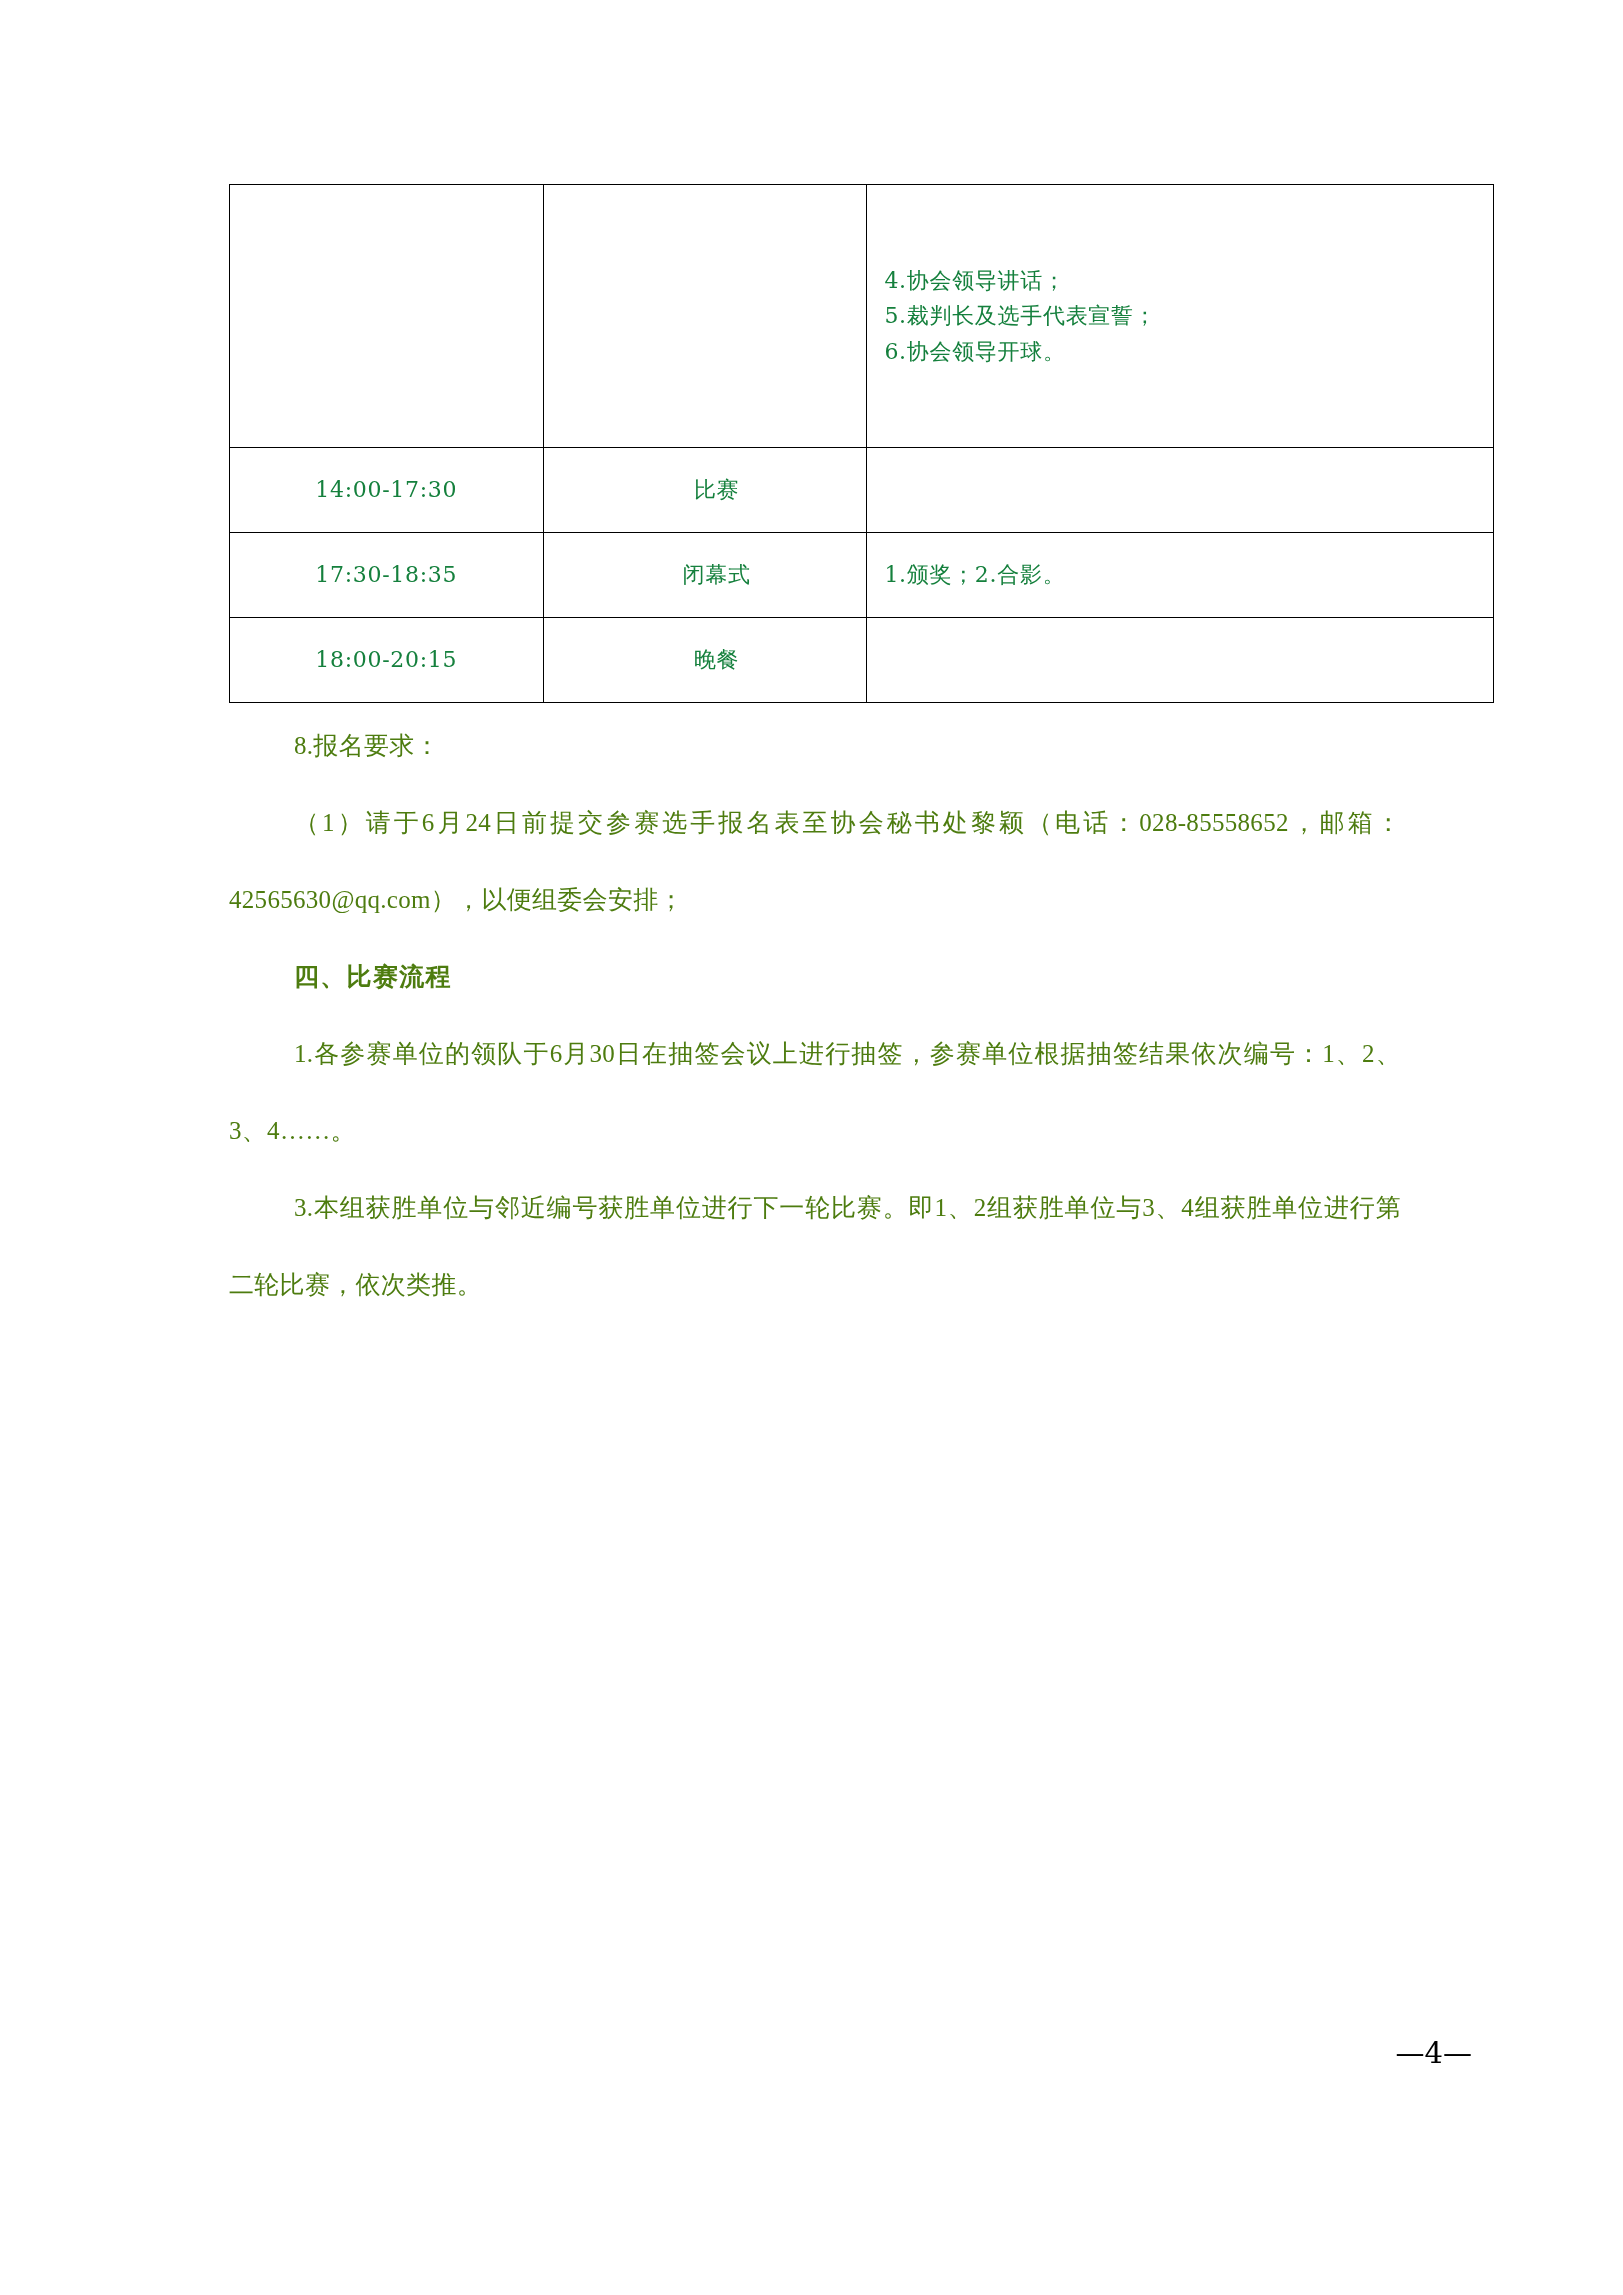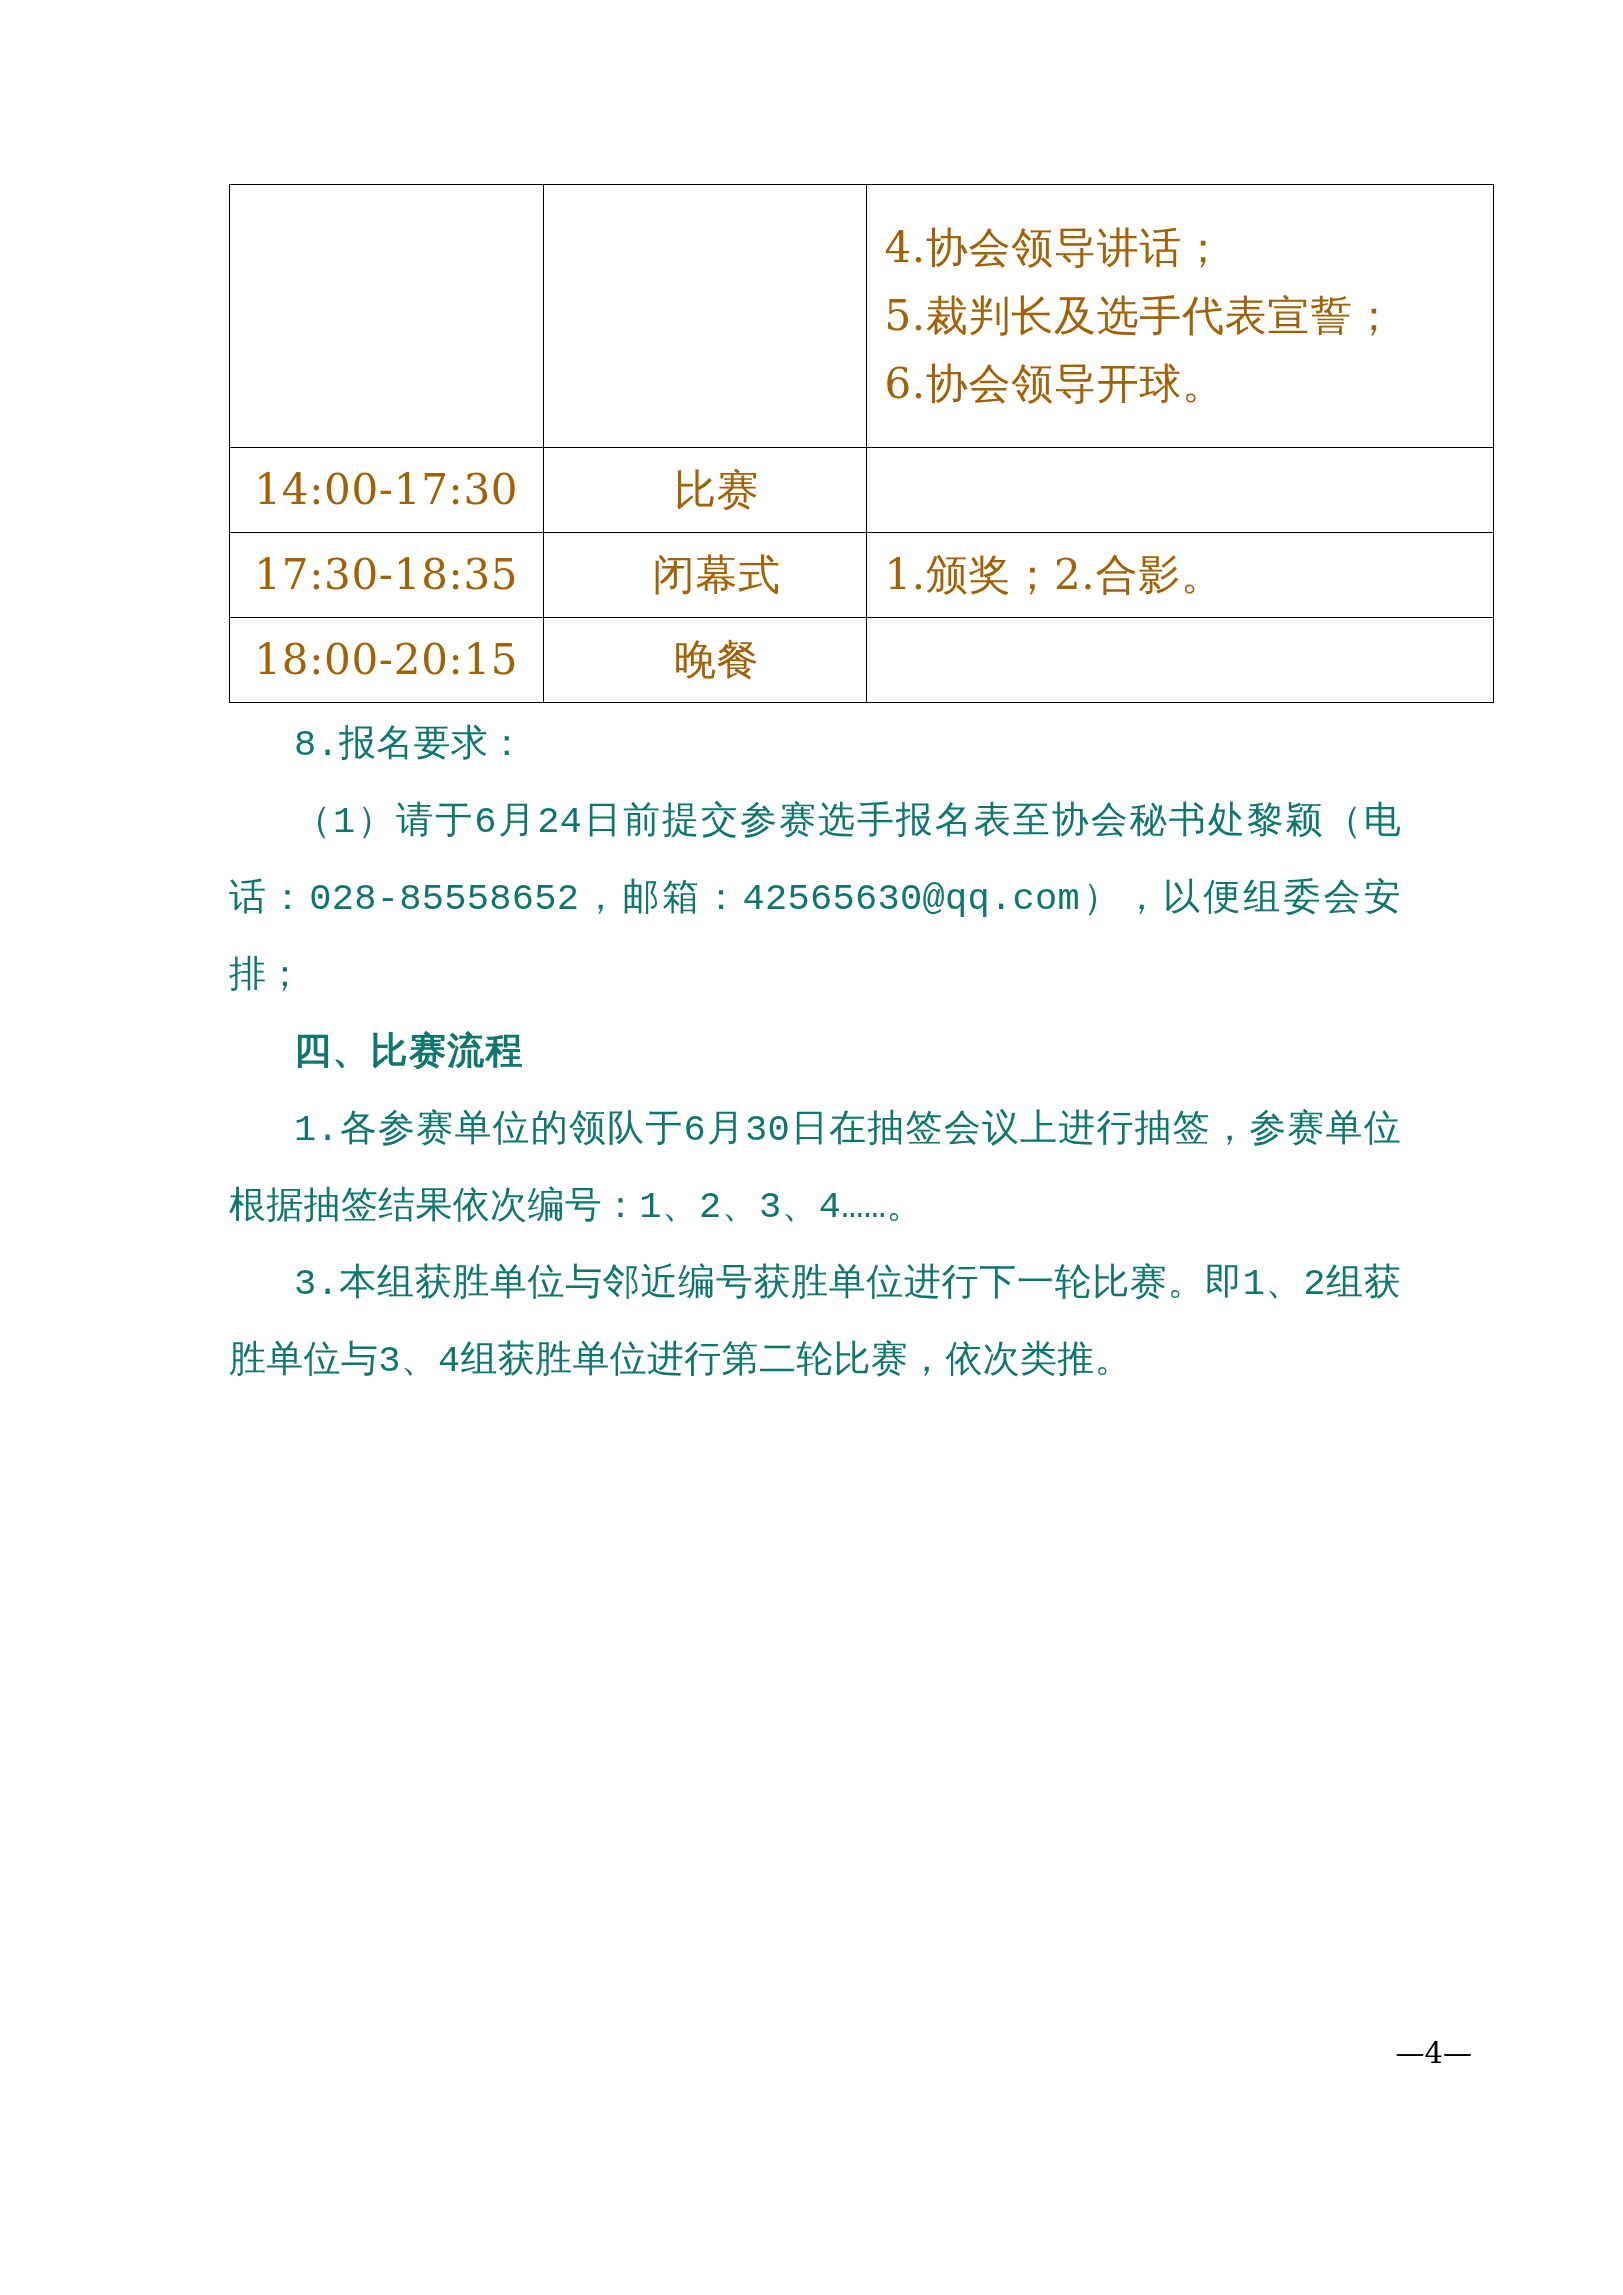--- a/index.html
+++ b/index.html
@@ -31,23 +31,23 @@
     top: 184px;
     width: 1166px;
     border-collapse: collapse;
     table-layout: fixed;
   }
   .schedule-table td {
     border: 1.3px solid #000000;
     padding: 0 11.8px;
     vertical-align: middle;
     font-family: "DejaVu Serif", "Liberation Serif", serif;
-    font-size: 42px;
+    font-size: 22px;
     line-height: 1.62;
-    color: #a16207;
+    color: #15803d;
     letter-spacing: 0.7px;
   }
   .schedule-table .col-time   { width: 289px; text-align: center; }
   .schedule-table .col-item   { width: 276px; text-align: center; padding-left: 35px; }
   .schedule-table .col-detail { width: 602px; text-align: left; }
 
   .row-tall td { height: 262px; }
   .row-short td { height: 84px; }
 
   .detail-line { display: block; margin: 0; padding: 0 0 0 5.2px; }
@@ -55,24 +55,24 @@
   
   .body-block {
     position: absolute;
     left: 0px;
     top: 707px;
     width: 1172px;
   }
   p.para {
     margin: 0;
     padding: 0;
-    font-family: Liberation Mono, monospace;
-    font-size: 37px;
+    font-family: Liberation Serif, serif;
+    font-size: 25px;
     line-height: 77px;
-    color: #0f766e;
+    color: #4d7c0f;
     text-align: justify;
     text-justify: inter-character;
     text-indent: 65px;
     letter-spacing: 0.3px;
   }
   p.para.heading {
     font-weight: bold;
     letter-spacing: 1.3px;
   }
 

